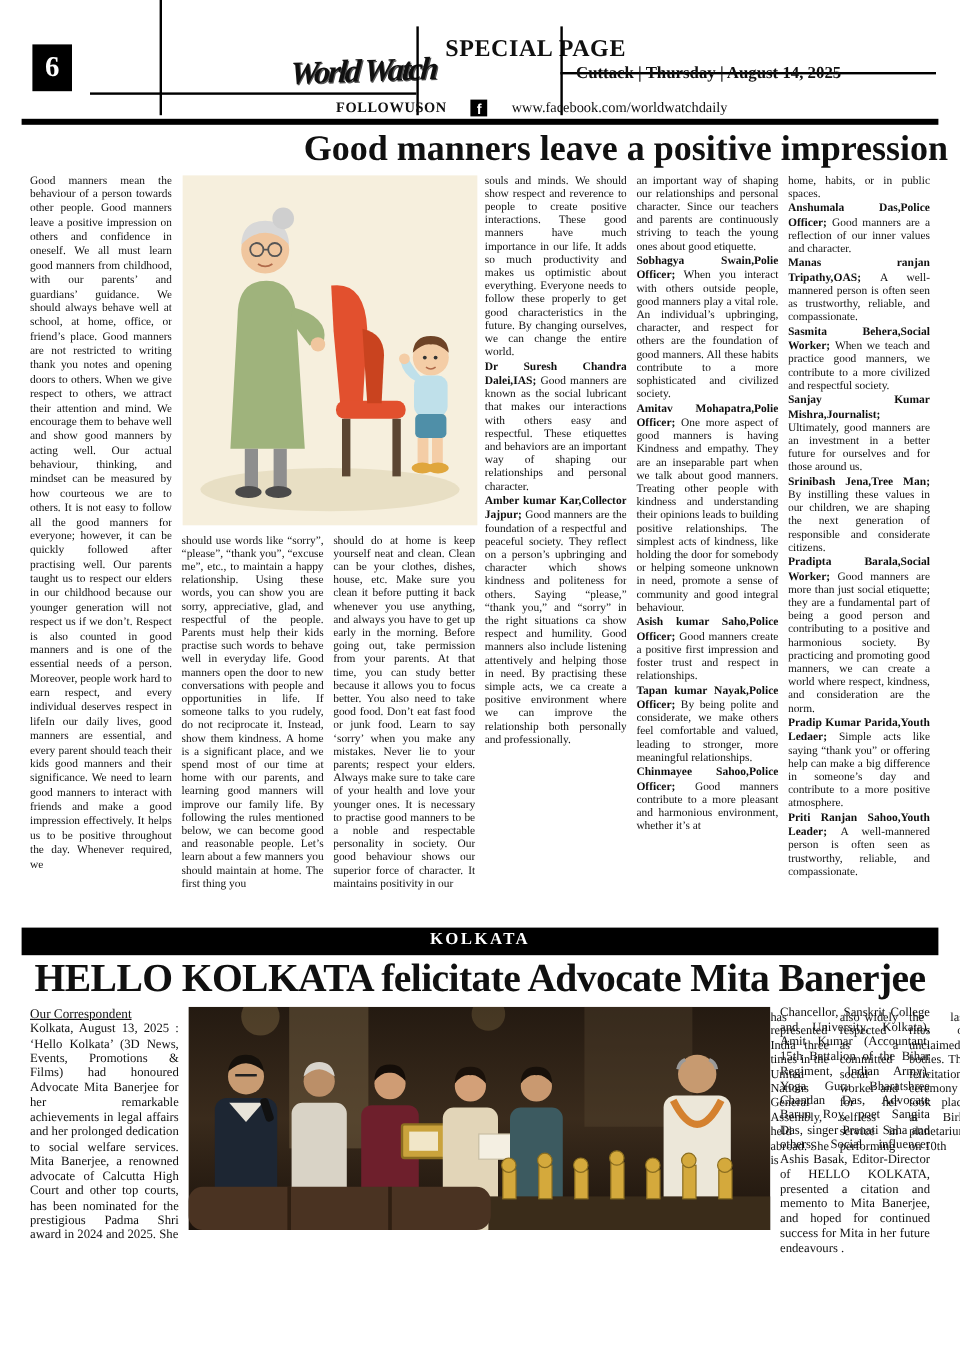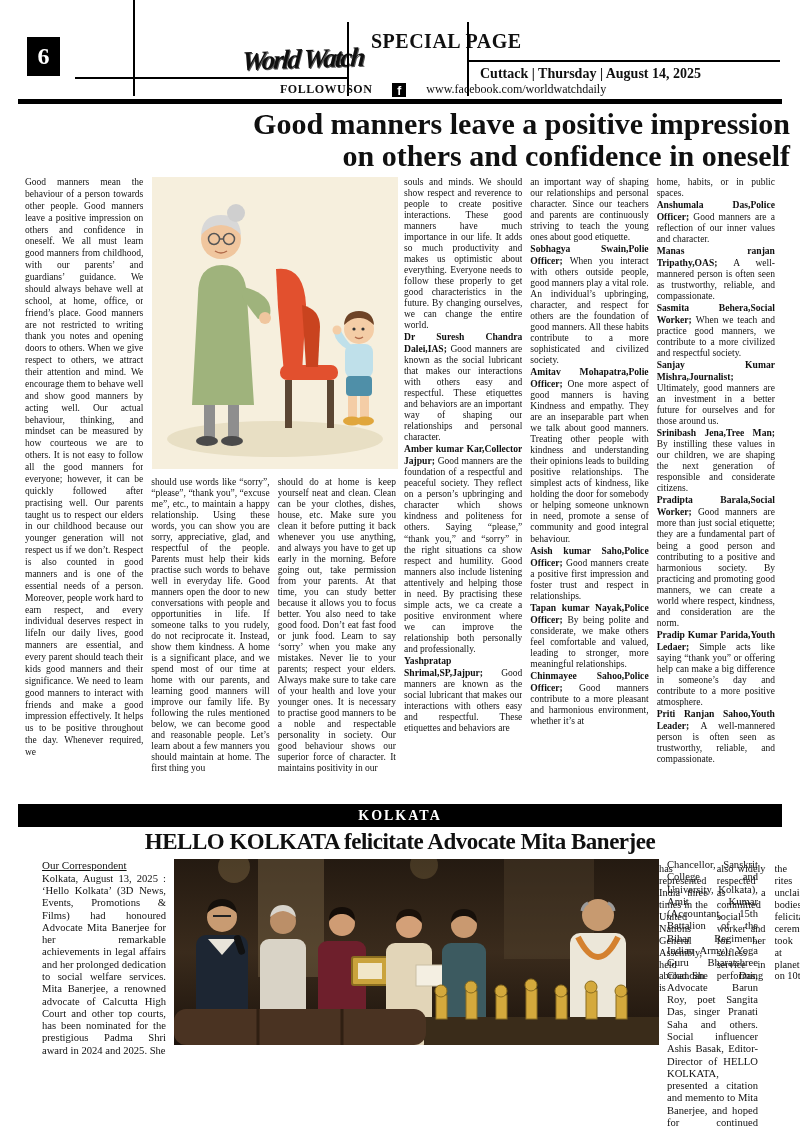--- a/index.html
+++ b/index.html
@@ -13,42 +13,42 @@
     display:flex;align-items:center;justify-content:center;font-size:24px;font-weight:bold;}
   .vline-a{position:absolute;left:133px;top:0;width:2px;height:96px;background:#000;}
   .vline-b{position:absolute;left:347px;top:22px;width:2px;height:74px;background:#000;}
   .vline-c{position:absolute;left:467px;top:22px;width:2px;height:74px;background:#000;}
   .logo{position:absolute;left:242px;top:44px;width:112px;font-weight:bold;font-style:italic;
     font-size:27px;letter-spacing:-2px;transform:skewX(-6deg) rotate(-2deg);white-space:nowrap;
     text-shadow:1px 1px 0 #555;}
   .special{position:absolute;left:355px;top:30px;font-size:20px;font-weight:bold;letter-spacing:0.5px;margin-left:16px;}
   .hline-left{position:absolute;left:75px;top:77px;width:272px;height:2px;background:#000;}
   .hline-right{position:absolute;left:467px;top:60px;width:313px;height:2px;background:#000;}
-  .dateline{position:absolute;left:480px;top:66px;font-size:14px;font-weight:bold;}
+  .dateline{position:absolute;left:480px;top:54px;font-size:14px;font-weight:bold;}
   .followrow{position:absolute;left:280px;top:82px;display:flex;align-items:center;gap:20px;font-size:12px;text-align:center;}
   .follow-label{font-weight:bold;letter-spacing:0.5px;}
   .fb{width:14px;height:14px;background:#000;color:#fff;display:flex;align-items:flex-end;justify-content:center;
     font-weight:bold;font-size:12px;line-height:12px;font-family:"Liberation Sans",sans-serif;}
   .thickrule{margin:0 18px;height:5px;background:#000;}
   
   .headline1{margin:4px 10px 6px;text-align:right;font-weight:bold;font-size:30px;line-height:1.05;}
   .cols-row{position:relative;margin:6px 25px 0;display:flex;gap:8px;height:622px;}
   .news-col{flex:1 1 0;overflow:hidden;font-size:9.5px;line-height:1.16;text-align:justify;}
   .news-col p{margin:0;}
   .news-col p b{font-size:9.6px;}
   .col-first{line-height:1.25;}
   .col-offset{padding-top:300px;}
   .illus{position:absolute;left:127px;top:0;width:246px;height:292px;}
   
   .kolkata-bar{margin:5px 18px 0;height:23px;background:#000000;color:#fff;display:flex;align-items:center;
     justify-content:center;font-size:14px;font-weight:bold;letter-spacing:2px;}
-  .headline2{margin:2px 22px;font-weight:bold;font-size:23px;letter-spacing:-0.5px;white-space:nowrap;
+  .headline2{margin:2px 22px;font-weight:bold;font-size:33px;letter-spacing:-0.5px;white-space:nowrap;
     overflow:hidden;text-align:center;}
   
-  .bottom-row{margin:4px 42px 0;display:flex;gap:8px;height:268px;}
+  .bottom-row{margin:4px 25px 0;display:flex;gap:8px;height:268px;}
   .b-left{width:124px;flex:0 0 auto;font-size:10.6px;line-height:1.16;text-align:justify;overflow:hidden;}
   .byline{text-decoration:underline;font-size:11px;margin-bottom:1px;}
   .b-mid{width:485px;flex:0 0 auto;display:flex;flex-direction:row;}
   .photo{width:485px;height:186px;}
   .mid-cols{display:flex;gap:9px;margin-top:4px;}
   .mid-col{flex:1 1 0;font-size:10.3px;line-height:1.16;text-align:justify;overflow:hidden;}
   .b-right{flex:1 1 0;font-size:10.6px;line-height:1.16;text-align:justify;overflow:hidden;}
 </style>
 </head>
 <body>
@@ -66,38 +66,36 @@
   <div class="followrow">
     <span class="follow-label">FOLLOWUSON</span>
     <span class="fb">f</span>
     <span>www.facebook.com/worldwatchdaily</span>
   </div>
 </div>
 <div class="thickrule"></div>
 
 <div class="headline1">
   <div>Good manners leave a positive impression</div>
-  <div>on others and confidence in oneself</div>
 </div>
 
 <div class="cols-row">
   <div class="news-col col-first">
       <p>Good manners mean the behaviour of a person towards other people. Good manners leave a positive impression on others and confidence in oneself. We all must learn good manners from childhood, with our parents’ and guardians’ guidance. We should always behave well at school, at home, office, or friend’s place. Good manners are not restricted to writing thank you notes and opening doors to others. When we give respect to others, we attract their attention and mind. We encourage them to behave well and show good manners by acting well. Our actual behaviour, thinking, and mindset can be measured by how courteous we are to others. It is not easy to follow all the good manners for everyone; however, it can be quickly followed after practising well. Our parents taught us to respect our elders in our childhood because our younger generation will not respect us if we don’t. Respect is also counted in good manners and is one of the essential needs of a person. Moreover, people work hard to earn respect, and every individual deserves respect in lifeIn our daily lives, good manners are essential, and every parent should teach their kids good manners and their significance. We need to learn good manners to interact with friends and make a good impression effectively. It helps us to be positive throughout the day. Whenever required, we</p>
     </div>
   <div class="news-col col-offset">
       <p>should use words like “sorry”, “please”, “thank you”, “excuse me”, etc., to maintain a happy relationship. Using these words, you can show you are sorry, appreciative, glad, and respectful of the people. Parents must help their kids practise such words to behave well in everyday life. Good manners open the door to new conversations with people and opportunities in life. If someone talks to you rudely, do not reciprocate it. Instead, show them kindness. A home is a significant place, and we spend most of our time at home with our parents, and learning good manners will improve our family life. By following the rules mentioned below, we can become good and reasonable people. Let’s learn about a few manners you should maintain at home. The first thing you</p>
     </div>
   <div class="news-col col-offset">
       <p>should do at home is keep yourself neat and clean. Clean can be your clothes, dishes, house, etc. Make sure you clean it before putting it back whenever you use anything, and always you have to get up early in the morning. Before going out, take permission from your parents. At that time, you can study better because it allows you to focus better. You also need to take good food. Don’t eat fast food or junk food. Learn to say ‘sorry’ when you make any mistakes. Never lie to your parents; respect your elders. Always make sure to take care of your health and love your younger ones. It is necessary to practise good manners to be a noble and respectable personality in society. Our good behaviour shows our superior force of character. It maintains positivity in our</p>
     </div>
   <div class="news-col">
       <p>souls and minds. We should show respect and reverence to people to create positive interactions. These good manners have much importance in our life. It adds so much productivity and makes us optimistic about everything. Everyone needs to follow these properly to get good characteristics in the future. By changing ourselves, we can change the entire world.</p>
       <p><b>Dr Suresh Chandra Dalei,IAS; </b>Good manners are known as the social lubricant that makes our interactions with others easy and respectful. These etiquettes and behaviors are an important way of shaping our relationships and personal character.</p>
       <p><b>Amber kumar Kar,Collector Jajpur; </b>Good manners are the foundation of a respectful and peaceful society. They reflect on a person’s upbringing and character which shows kindness and politeness for others. Saying “please,” “thank you,” and “sorry” in the right situations ca show respect and humility. Good manners also include listening attentively and helping those in need. By practising these simple acts, we ca create a positive environment where we can improve the relationship both personally and professionally.</p>
-      <p><b>Yashpratap Shrimal,SP,Jajpur; </b>Good manners are known as the social lubricant that makes our interactions with others easy and respectful. These etiquettes and behaviors are</p>
     </div>
   <div class="news-col">
       <p>an important way of shaping our relationships and personal character. Since our teachers and parents are continuously striving to teach the young ones about good etiquette.</p>
       <p><b>Sobhagya Swain,Polie Officer; </b>When you interact with others outside people, good manners play a vital role. An individual’s upbringing, character, and respect for others are the foundation of good manners. All these habits contribute to a more sophisticated and civilized society.</p>
       <p><b>Amitav Mohapatra,Polie Officer; </b>One more aspect of good manners is having Kindness and empathy. They are an inseparable part when we talk about good manners. Treating other people with kindness and understanding their opinions leads to building positive relationships. The simplest acts of kindness, like holding the door for somebody or helping someone unknown in need, promote a sense of community and good integral behaviour.</p>
       <p><b>Asish kumar Saho,Police Officer; </b>Good manners create a positive first impression and foster trust and respect in relationships.</p>
       <p><b>Tapan kumar Nayak,Police Officer; </b>By being polite and considerate, we make others feel comfortable and valued, leading to stronger, more meaningful relationships.</p>
       <p><b>Chinmayee Sahoo,Police Officer; </b>Good manners contribute to a more pleasant and harmonious environment, whether it’s at</p>
     </div>
   <div class="news-col">

